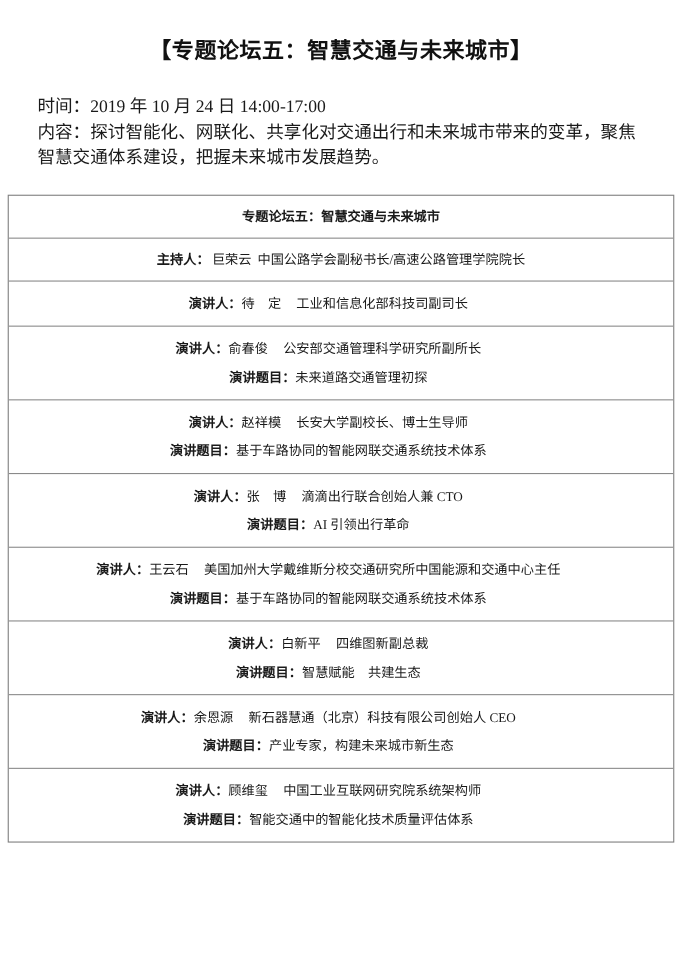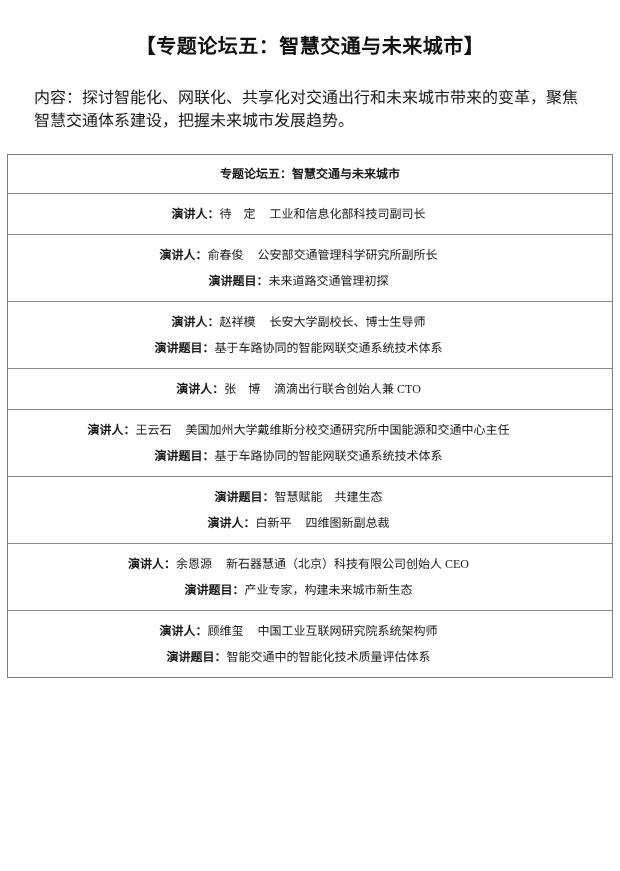--- a/index.html
+++ b/index.html
@@ -79,56 +79,61 @@
   }
 </style>
 </head>
 <body>
 
 <div class="page">
 
   <h1 class="doc-title">【专题论坛五：智慧交通与未来城市】</h1>
 
   <div class="event-info">
+    <p><span>时间：</span><span>2019 年 10 月 24 日 14:00-17:00</span></p>
     <p><span>内容：</span><span>探讨智能化、网联化、共享化对交通出行和未来城市带来的变革，聚焦智慧交通体系建设，把握未来城市发展趋势。</span></p>
   </div>
 
   <div class="agenda-table">
 
     <div class="agenda-row row-header">
       <span>专题论坛五：智慧交通与未来城市</span>
     </div>
 
+    <div class="agenda-row row-moderator">
+      <span class="lbl">主持人：</span><span class="mod-name">巨荣云</span><span class="mod-title">中国公路学会副秘书长/高速公路管理学院院长</span>
+    </div>
 
     <div class="agenda-row row-speaker">
       <p><span class="lbl">演讲人：</span><span>待　定</span><span class="spk-aff">工业和信息化部科技司副司长</span></p>
     </div>
 
     <div class="agenda-row row-speaker">
       <p><span class="lbl">演讲人：</span><span>俞春俊</span><span class="spk-aff">公安部交通管理科学研究所副所长</span></p>
       <p><span class="lbl">演讲题目：</span><span>未来道路交通管理初探</span></p>
     </div>
 
     <div class="agenda-row row-speaker">
       <p><span class="lbl">演讲人：</span><span>赵祥模</span><span class="spk-aff">长安大学副校长、博士生导师</span></p>
       <p><span class="lbl">演讲题目：</span><span>基于车路协同的智能网联交通系统技术体系</span></p>
     </div>
 
     <div class="agenda-row row-speaker">
       <p><span class="lbl">演讲人：</span><span>张　博</span><span class="spk-aff">滴滴出行联合创始人兼 CTO</span></p>
+      <p><span class="lbl">演讲题目：</span><span>AI 引领出行革命</span></p>
     </div>
 
     <div class="agenda-row row-speaker">
       <p><span class="lbl">演讲人：</span><span>王云石</span><span class="spk-aff">美国加州大学戴维斯分校交通研究所中国能源和交通中心主任</span></p>
       <p><span class="lbl">演讲题目：</span><span>基于车路协同的智能网联交通系统技术体系</span></p>
     </div>
 
     <div class="agenda-row row-speaker">
+      <p><span class="lbl">演讲人：</span><span>白新平</span><span class="spk-aff">四维图新副总裁</span></p>
       <p><span class="lbl">演讲题目：</span><span>智慧赋能　共建生态</span></p>
-      <p><span class="lbl">演讲人：</span><span>白新平</span><span class="spk-aff">四维图新副总裁</span></p>
     </div>
 
 
     <div class="agenda-row row-speaker">
       <p><span class="lbl">演讲人：</span><span>余恩源</span><span class="spk-aff">新石器慧通（北京）科技有限公司创始人  CEO</span></p>
       <p><span class="lbl">演讲题目：</span><span>产业专家，构建未来城市新生态</span></p>
     </div>
 
     <div class="agenda-row row-speaker">
       <p><span class="lbl">演讲人：</span><span>顾维玺</span><span class="spk-aff">中国工业互联网研究院系统架构师</span></p>

